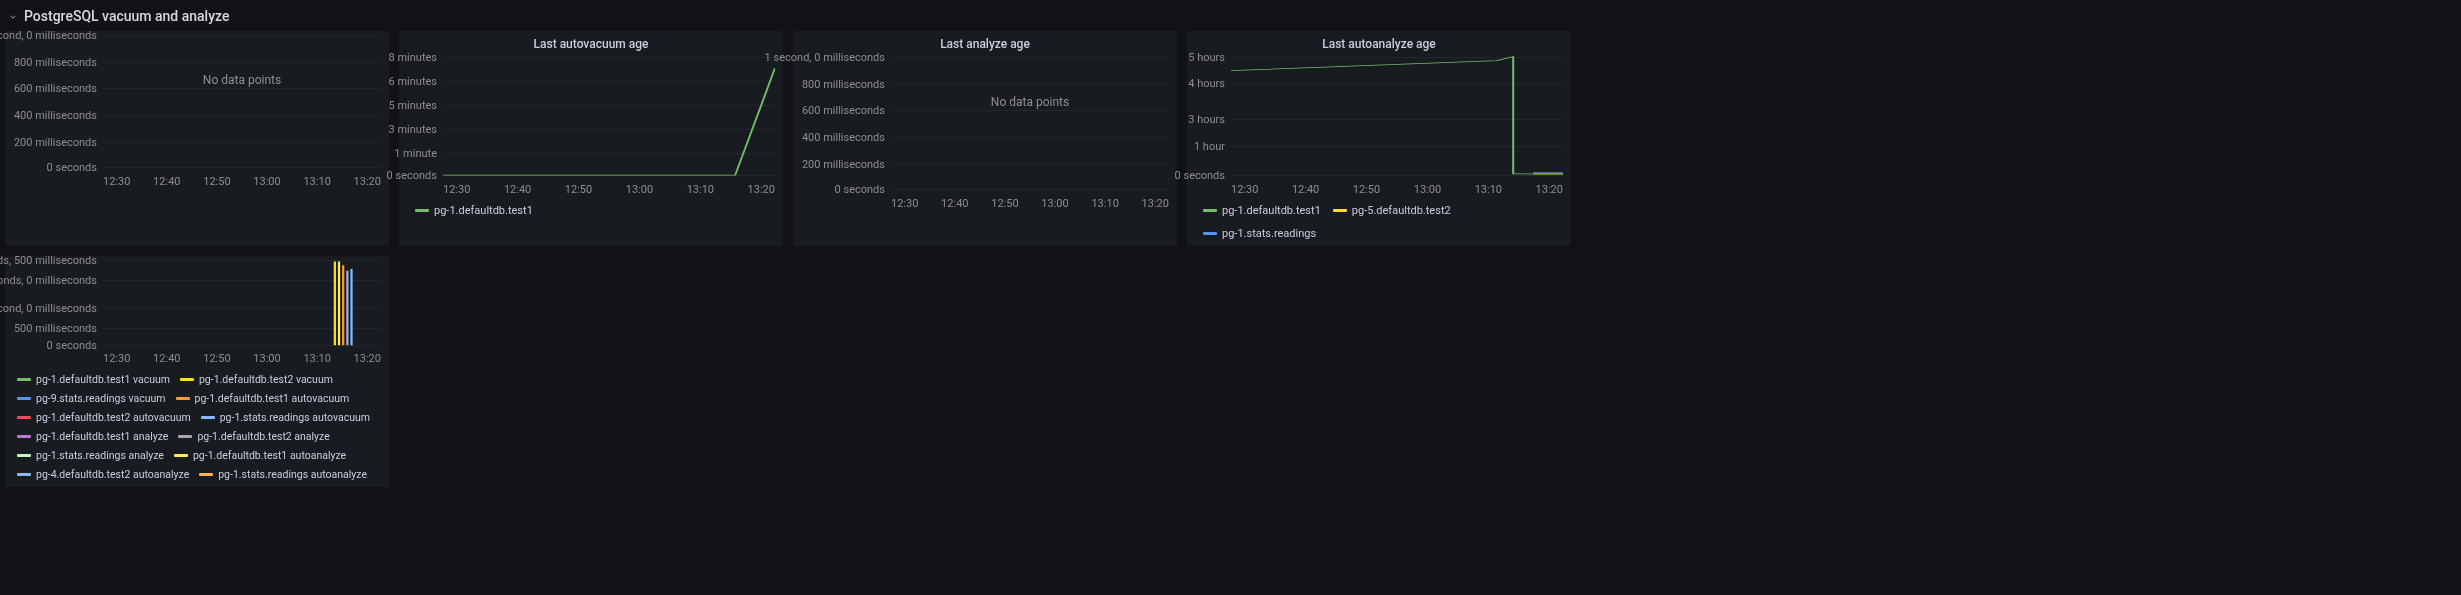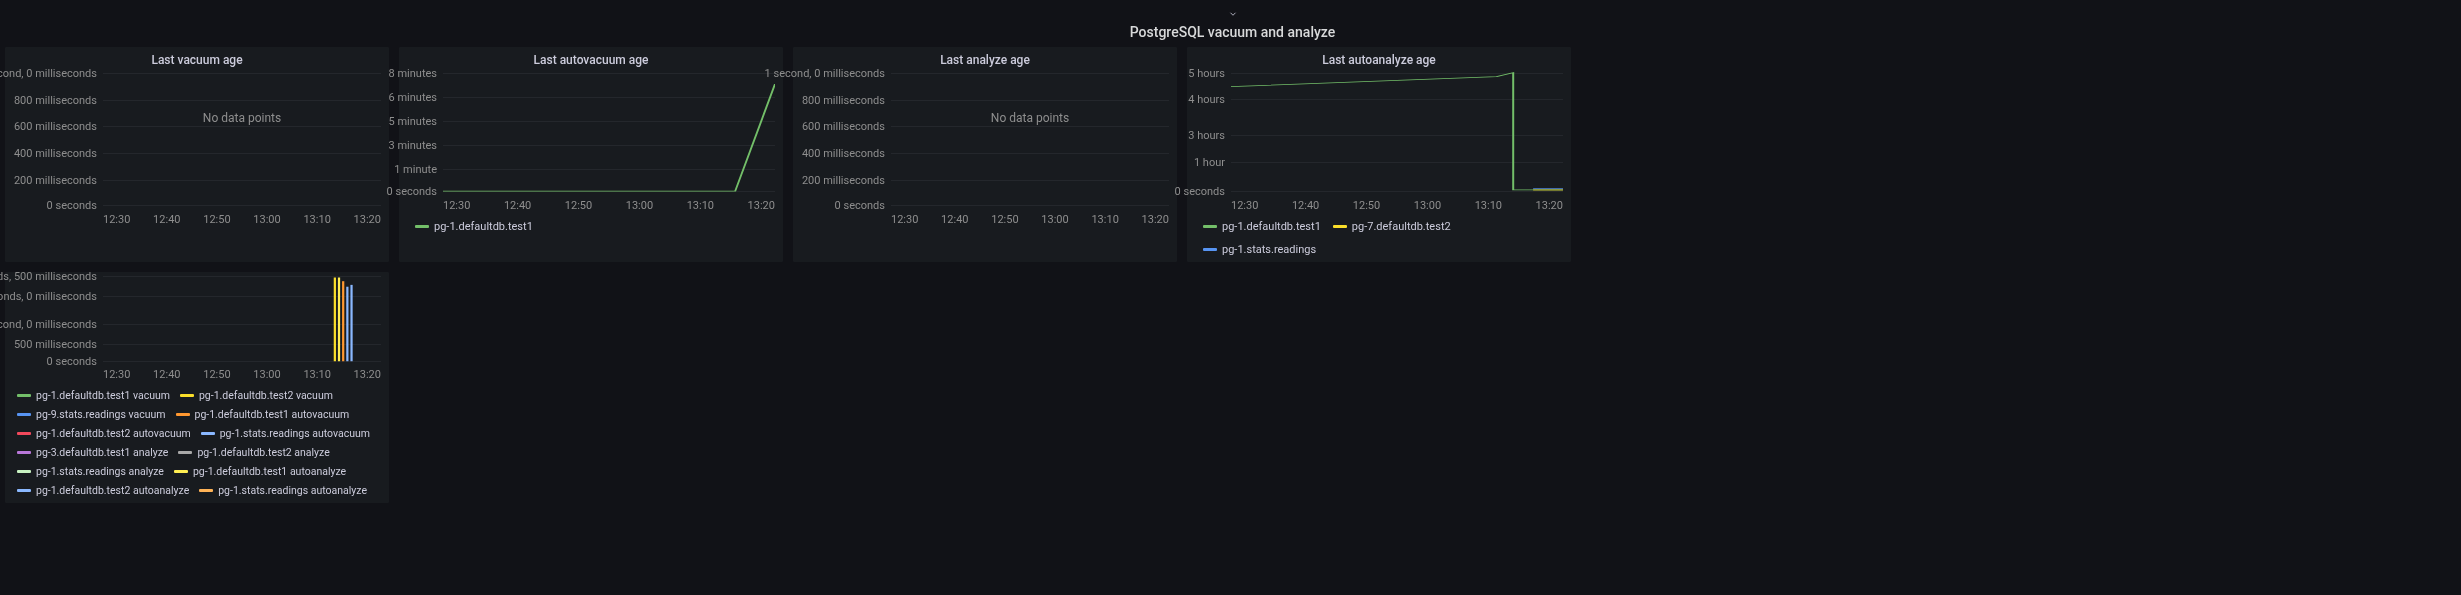--- a/index.html
+++ b/index.html
@@ -9,21 +9,20 @@
   font-family: -apple-system, BlinkMacSystemFont, "Segoe UI", Roboto, sans-serif;
   font-size: 12px;
   padding: 4px;
   width: 2461px;
 }
 .row-header {
   display: flex;
   align-items: center;
   gap: 6px;
   padding: 4px 0 6px 4px;
-  flex-direction: column;
 }
 .chevron { width: 10px; height: 10px; }
 .chevron svg { width: 100%; height: 100%; stroke: #ccccdc; }
 .row-title { font-size: 14px; font-weight: 500; color: #d8d9da; }
 .panels {
   display: flex;
   gap: 8px;
   flex-wrap: wrap;
 }
 .panel {
@@ -126,21 +125,20 @@
     <svg viewBox="0 0 24 24" fill="none" stroke="currentColor" stroke-width="2">
         <polyline points="6 9 12 15 18 9"></polyline>
       </svg>
   </span>
   <span class="row-title">PostgreSQL vacuum and analyze</span>
 </div>
 
 <div class="panels">
 
   <div class="panel panel-sm">
-    <div class="panel-title">Last vacuum age</div>
     <div class="chart-wrap">
       <div class="yaxis">
         <span class="ytick" style="top:3%">1 second, 0 milliseconds</span>
         <span class="ytick" style="top:22%">800 milliseconds</span>
         <span class="ytick" style="top:41%">600 milliseconds</span>
         <span class="ytick" style="top:60%">400 milliseconds</span>
         <span class="ytick" style="top:79%">200 milliseconds</span>
         <span class="ytick" style="top:97%">0 seconds</span>
       </div>
       <div class="plot">
@@ -264,21 +262,21 @@
       <span>13:10</span>
       <span>13:20</span>
     </div>
     <div class="legend">
       <div class="legend-item">
         <span class="swatch" style="background:#73BF69"></span>
         <span>pg-1.defaultdb.test1</span>
       </div>
       <div class="legend-item">
         <span class="swatch" style="background:#FADE2A"></span>
-        <span>pg-7.defaultdb.test2</span>
+        <span>pg-5.defaultdb.test2</span>
       </div>
       <div class="legend-item">
         <span class="swatch" style="background:#5794F2"></span>
         <span>pg-1.stats.readings</span>
       </div>
     </div>
   </div>
 
 </div>
 
@@ -336,37 +334,37 @@
       <div class="legend-item">
           <span class="swatch" style="background:#F2495C"></span>
           <span>pg-1.defaultdb.test2 autovacuum</span>
         </div>
       <div class="legend-item">
           <span class="swatch" style="background:#8AB8FF"></span>
           <span>pg-1.stats.readings autovacuum</span>
         </div>
       <div class="legend-item">
           <span class="swatch" style="background:#B877D9"></span>
-          <span>pg-3.defaultdb.test1 analyze</span>
+          <span>pg-1.defaultdb.test1 analyze</span>
         </div>
       <div class="legend-item">
           <span class="swatch" style="background:#A8A8A8"></span>
           <span>pg-1.defaultdb.test2 analyze</span>
         </div>
       <div class="legend-item">
           <span class="swatch" style="background:#C8F2C2"></span>
           <span>pg-1.stats.readings analyze</span>
         </div>
       <div class="legend-item">
           <span class="swatch" style="background:#FFEE52"></span>
           <span>pg-1.defaultdb.test1 autoanalyze</span>
         </div>
       <div class="legend-item">
           <span class="swatch" style="background:#8AB8FF"></span>
-          <span>pg-1.defaultdb.test2 autoanalyze</span>
+          <span>pg-4.defaultdb.test2 autoanalyze</span>
         </div>
       <div class="legend-item">
           <span class="swatch" style="background:#FFB357"></span>
           <span>pg-1.stats.readings autoanalyze</span>
         </div>
     </div>
   </div>
 
 </div>
 

